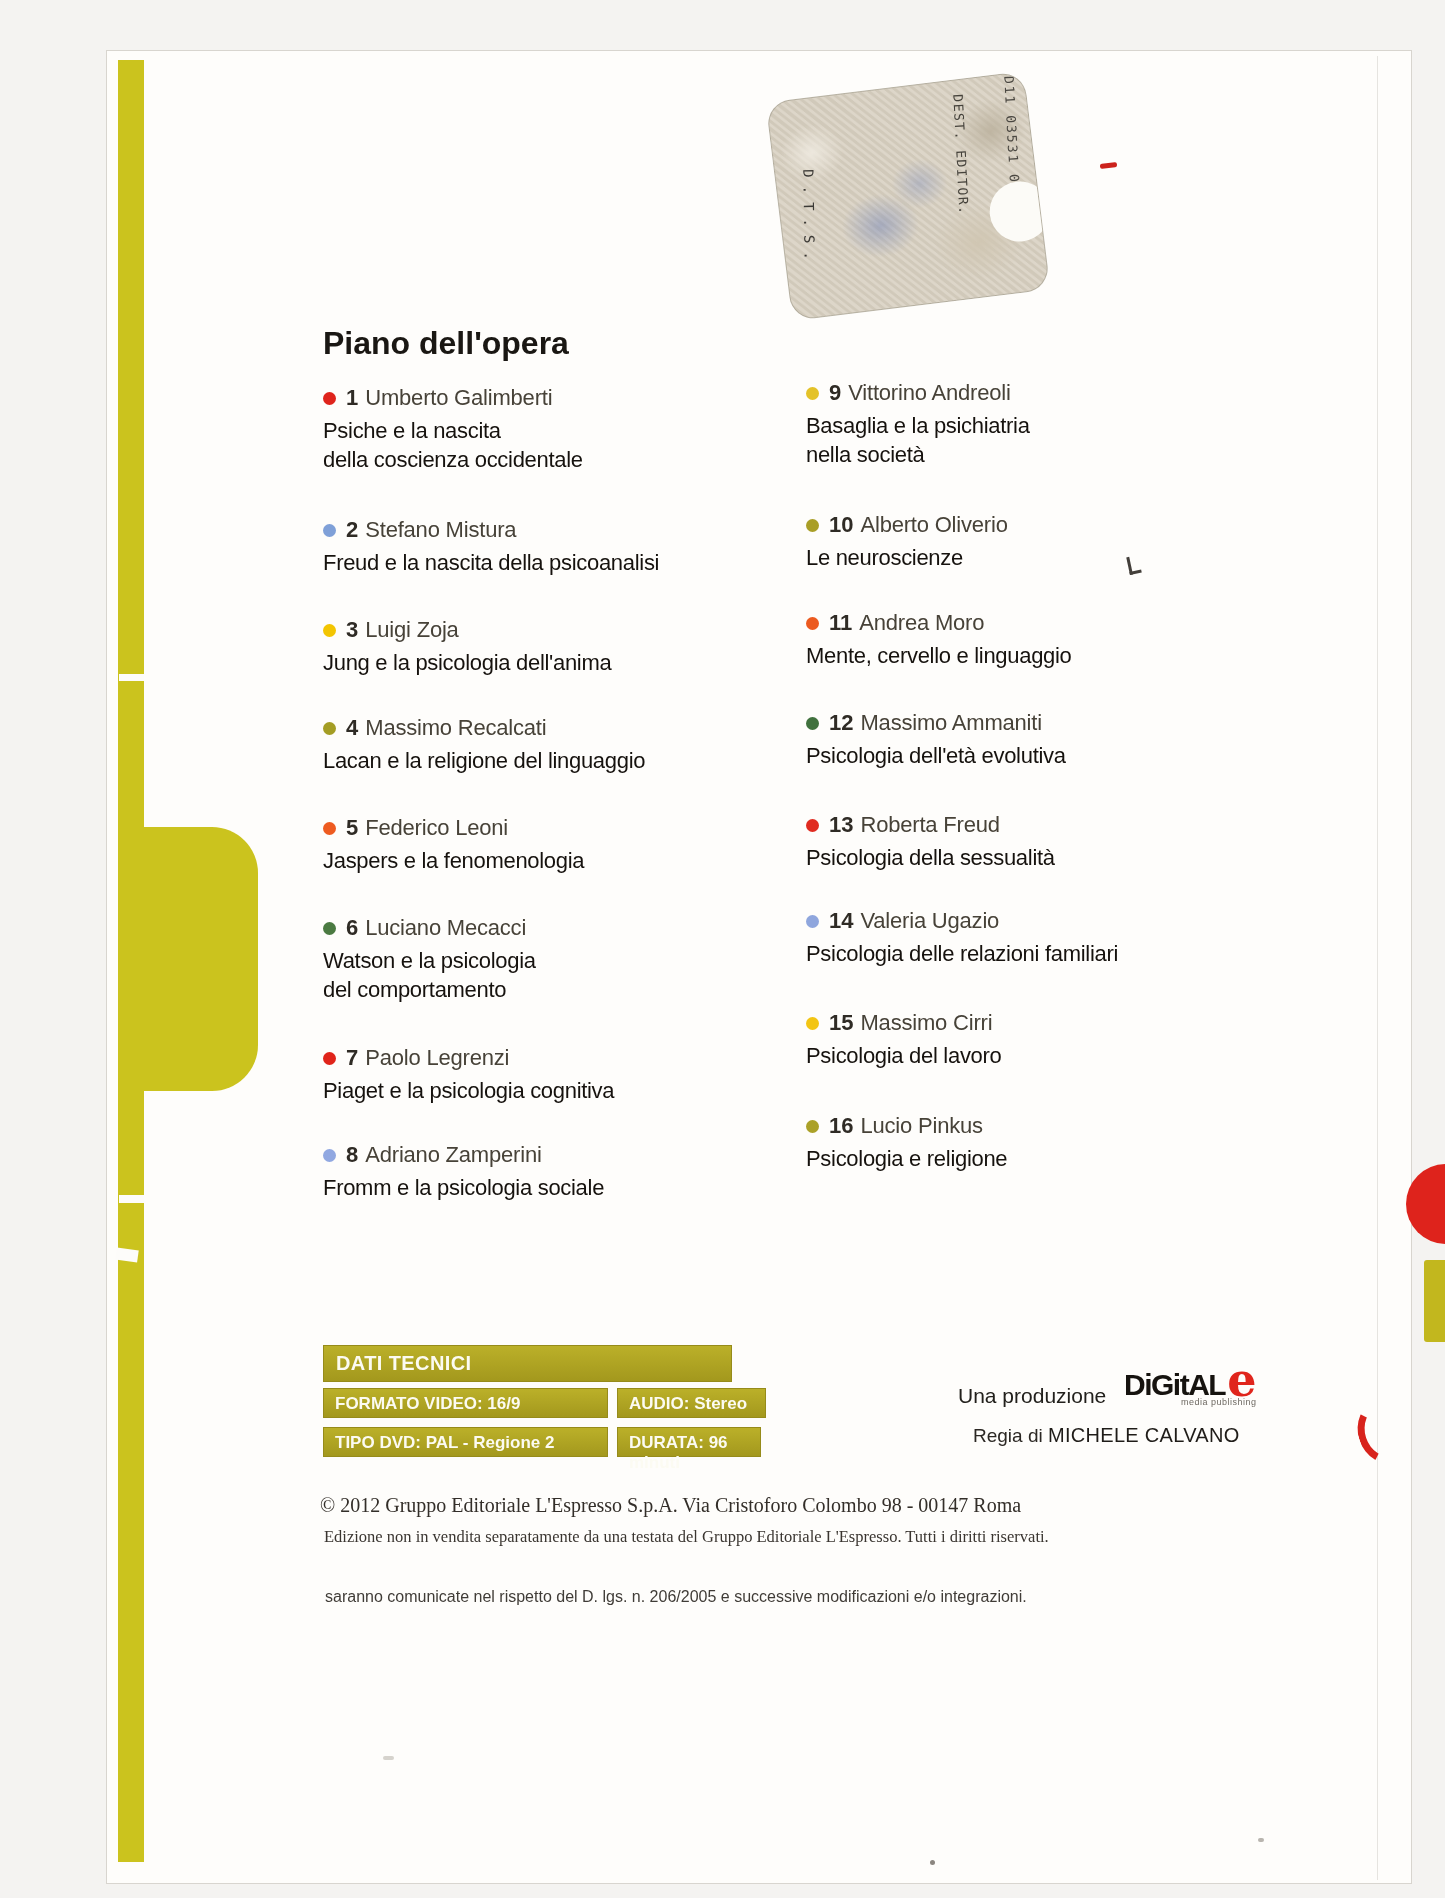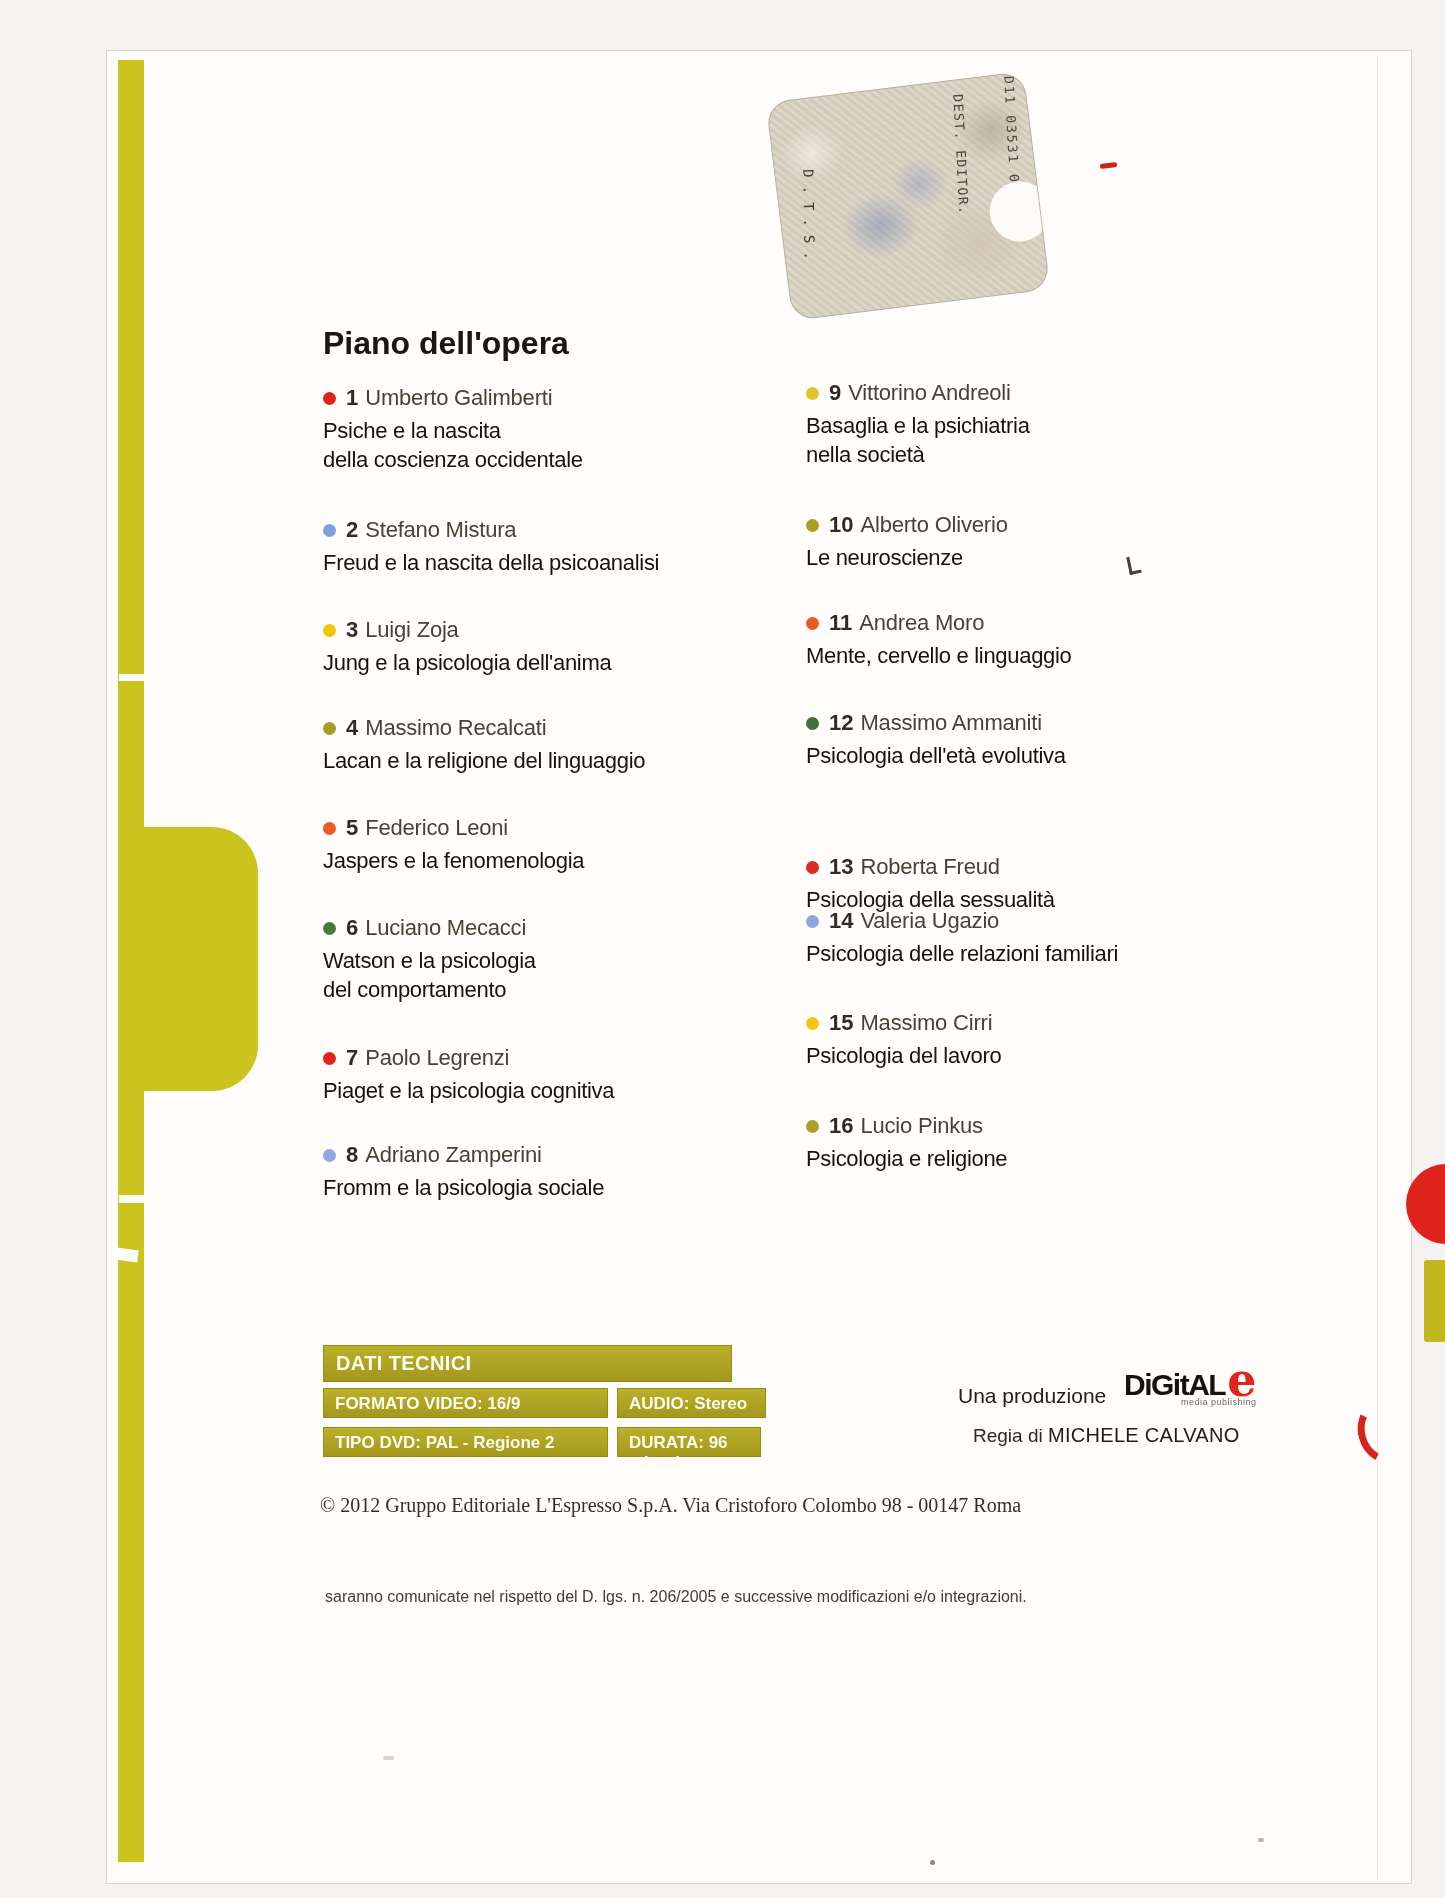--- a/index.html
+++ b/index.html
@@ -228,21 +228,21 @@
       <div class="vol-item" style="top: 710px;">
         <div class="vol-head">
           <span class="vol-bullet" style="background: rgb(64, 113, 61);"></span>
           <span class="vol-num">12</span>
           <span class="vol-author">Massimo Ammaniti</span>
         </div>
         <div class="vol-title">
           <div class="vol-title-line">Psicologia dell'età evolutiva</div>
         </div>
       </div>
-      <div class="vol-item" style="top: 854px;">
+      <div class="vol-item" style="top: 812px;">
         <div class="vol-head">
           <span class="vol-bullet" style="background: rgb(224, 43, 32);"></span>
           <span class="vol-num">13</span>
           <span class="vol-author">Roberta Freud</span>
         </div>
         <div class="vol-title">
           <div class="vol-title-line">Psicologia della sessualità</div>
         </div>
       </div>
       <div class="vol-item" style="top: 908px;">
@@ -287,20 +287,21 @@
   <div class="abs logo">
     <div class="logo-row">
       <span class="logo-main">DiGitAL</span>
       <span class="logo-e">e</span>
     </div>
     <div class="logo-tag">media publishing</div>
   </div>
   <div class="abs credit"><span>Regia di</span> <span class="credit-name">MICHELE CALVANO</span></div>
 
   <div class="abs copy1">© 2012 Gruppo Editoriale L'Espresso S.p.A. Via Cristoforo Colombo 98 - 00147 Roma</div>
+  <div class="abs copy2">Edizione non in vendita separatamente da una testata del Gruppo Editoriale L'Espresso. Tutti i diritti riservati.</div>
   <div class="abs legal">
     <div>saranno comunicate nel rispetto del D. lgs. n. 206/2005 e successive modificazioni e/o integrazioni.</div>
   </div>
 
   <div class="abs sticker">
     <span class="st-text st-dts">D.T.S.</span>
     <span class="st-text st-dest">DEST. EDITOR.</span>
     <span class="st-text st-code">D11 03531 02345</span>
     <span class="st-circle"></span>
   </div>

